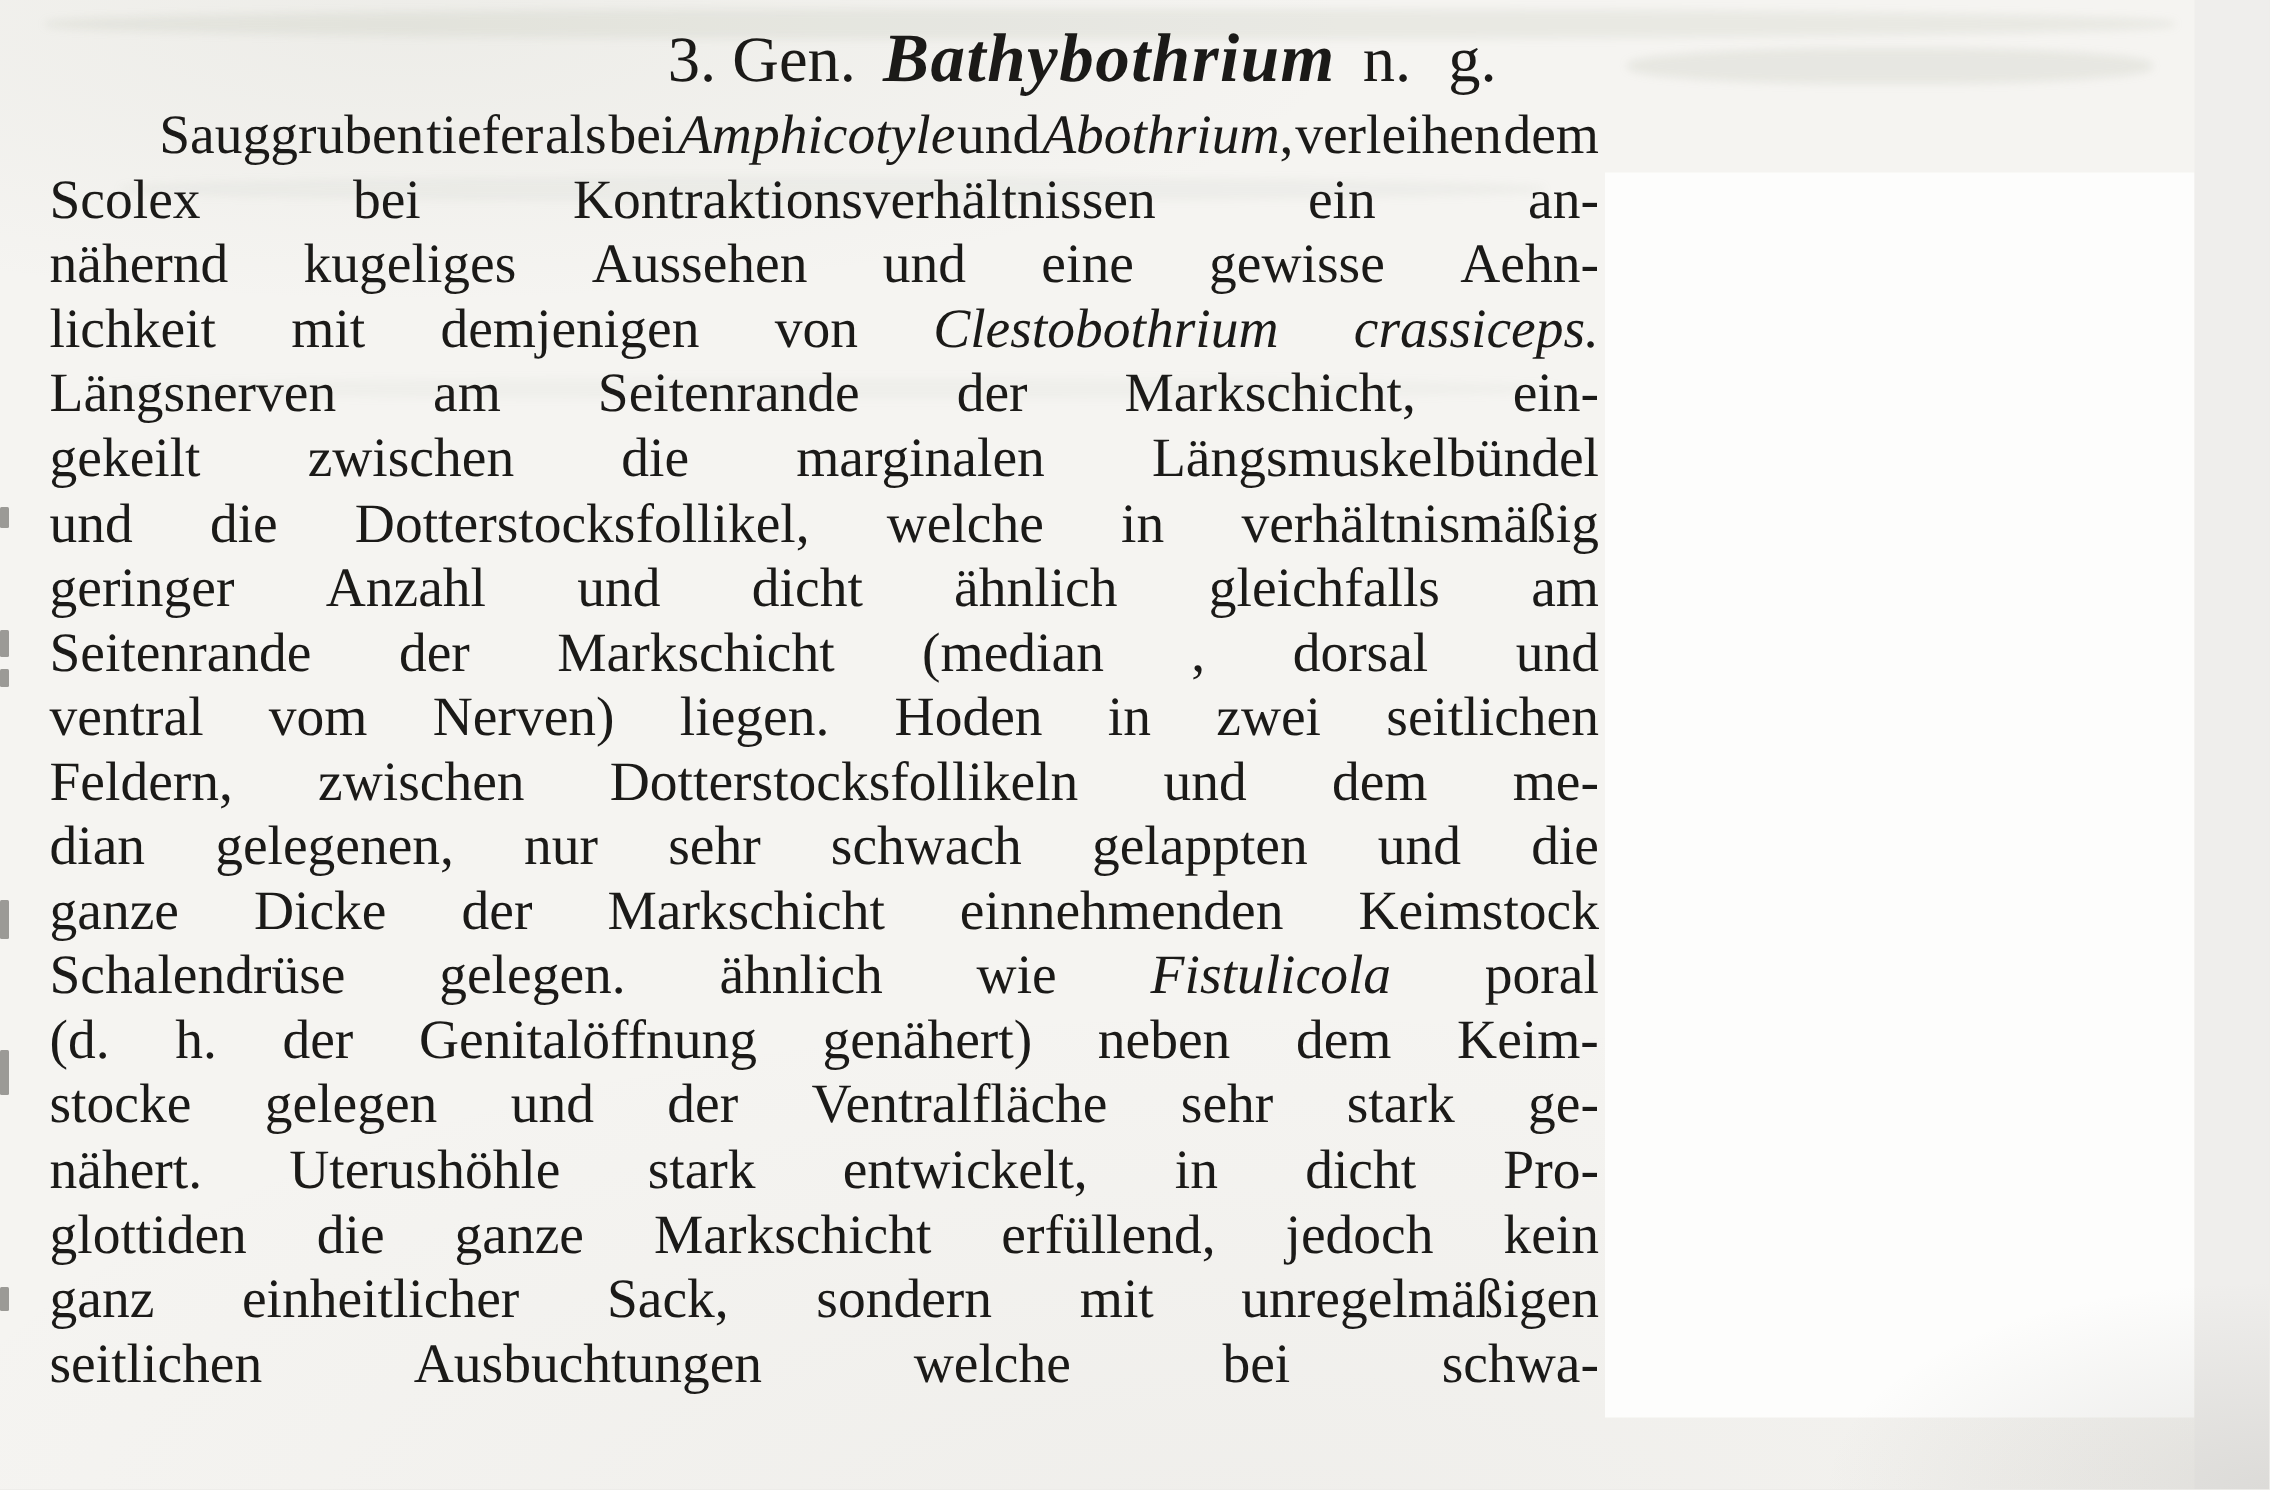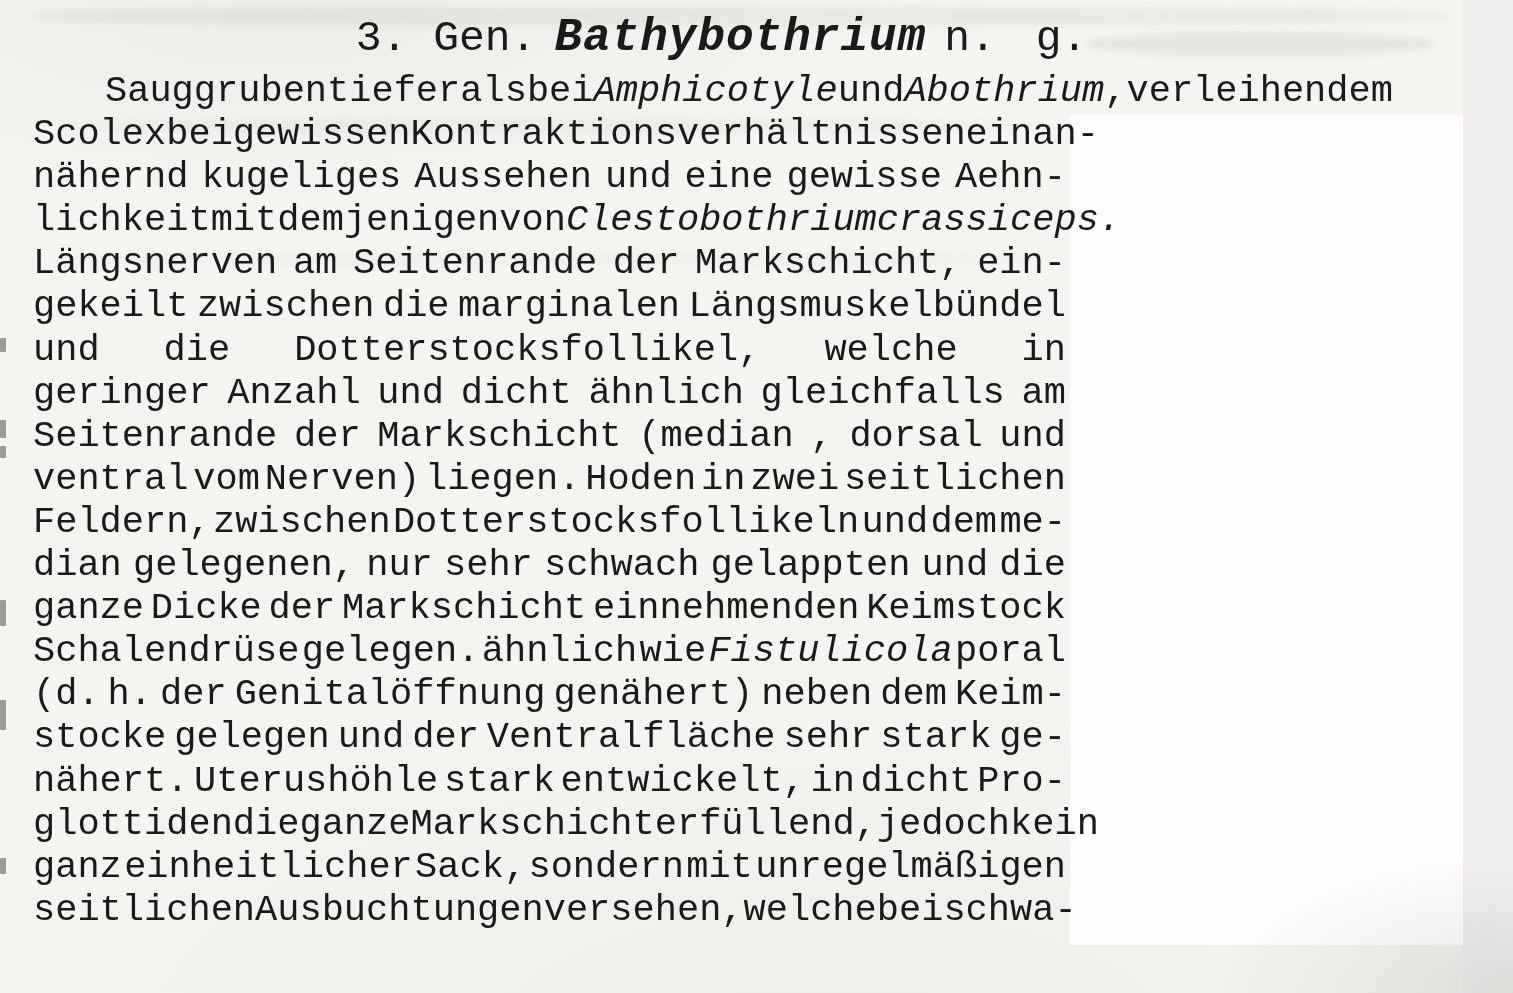--- a/index.html
+++ b/index.html
@@ -3,21 +3,21 @@
 <meta charset="utf-8">
 <style>
   html, body { margin: 0; padding: 0; background: #e8e7e4; }
 
   .page {
     position: relative;
     width: 1513px;
     height: 993px;
     overflow: hidden;
     color: #1b1a18;
-    font-family: Liberation Mono, monospace;
+    font-family: Liberation Serif, serif;
     background:
       radial-gradient(ellipse 900px 260px at 18% 2%, rgba(168,172,156,0.10), transparent 70%),
       radial-gradient(ellipse 1300px 520px at 55% 105%, rgba(158,156,148,0.07), transparent 72%),
       #f5f4f1;
   }
 
   
   .white-box {
     position: absolute;
     left: 1070px; top: 115px;
@@ -124,21 +124,20 @@
         <span class="word"><span>bei</span></span>
         <span class="word"><span class="it">Amphicotyle</span></span>
         <span class="word"><span>und</span></span>
         <span class="word"><span class="it">Abothrium</span><span>,</span></span>
         <span class="word"><span>verleihen</span></span>
         <span class="word"><span>dem</span></span>
       </div>
       <div class="text-line">
         <span class="word"><span>Scolex</span></span>
         <span class="word"><span>bei</span></span>
-        <span class="word"><span>gewissen</span></span>
         <span class="word"><span>Kontraktionsverhältnissen</span></span>
         <span class="word"><span>ein</span></span>
         <span class="word"><span>an-</span></span>
       </div>
       <div class="text-line">
         <span class="word"><span>nähernd</span></span>
         <span class="word"><span>kugeliges</span></span>
         <span class="word"><span>Aussehen</span></span>
         <span class="word"><span>und</span></span>
         <span class="word"><span>eine</span></span>
@@ -167,20 +166,21 @@
         <span class="word"><span>die</span></span>
         <span class="word"><span>marginalen</span></span>
         <span class="word"><span>Längsmuskelbündel</span></span>
       </div>
       <div class="text-line">
         <span class="word"><span>und</span></span>
         <span class="word"><span>die</span></span>
         <span class="word"><span>Dotterstocksfollikel,</span></span>
         <span class="word"><span>welche</span></span>
         <span class="word"><span>in</span></span>
+        <span class="word"><span>verhältnismäßig</span></span>
       </div>
       <div class="text-line">
         <span class="word"><span>geringer</span></span>
         <span class="word"><span>Anzahl</span></span>
         <span class="word"><span>und</span></span>
         <span class="word"><span>dicht</span></span>
         <span class="word"><span>ähnlich</span></span>
         <span class="word"><span>gleichfalls</span></span>
         <span class="word"><span>am</span></span>
       </div>
@@ -279,20 +279,19 @@
         <span class="word"><span>ganz</span></span>
         <span class="word"><span>einheitlicher</span></span>
         <span class="word"><span>Sack,</span></span>
         <span class="word"><span>sondern</span></span>
         <span class="word"><span>mit</span></span>
         <span class="word"><span>unregelmäßigen</span></span>
       </div>
       <div class="text-line">
         <span class="word"><span>seitlichen</span></span>
         <span class="word"><span>Ausbuchtungen</span></span>
-        <span class="word"><span>versehen,</span></span>
         <span class="word"><span>welche</span></span>
         <span class="word"><span>bei</span></span>
         <span class="word"><span>schwa-</span></span>
       </div>
     </div>
 
 </div>
 
 </body></html>

